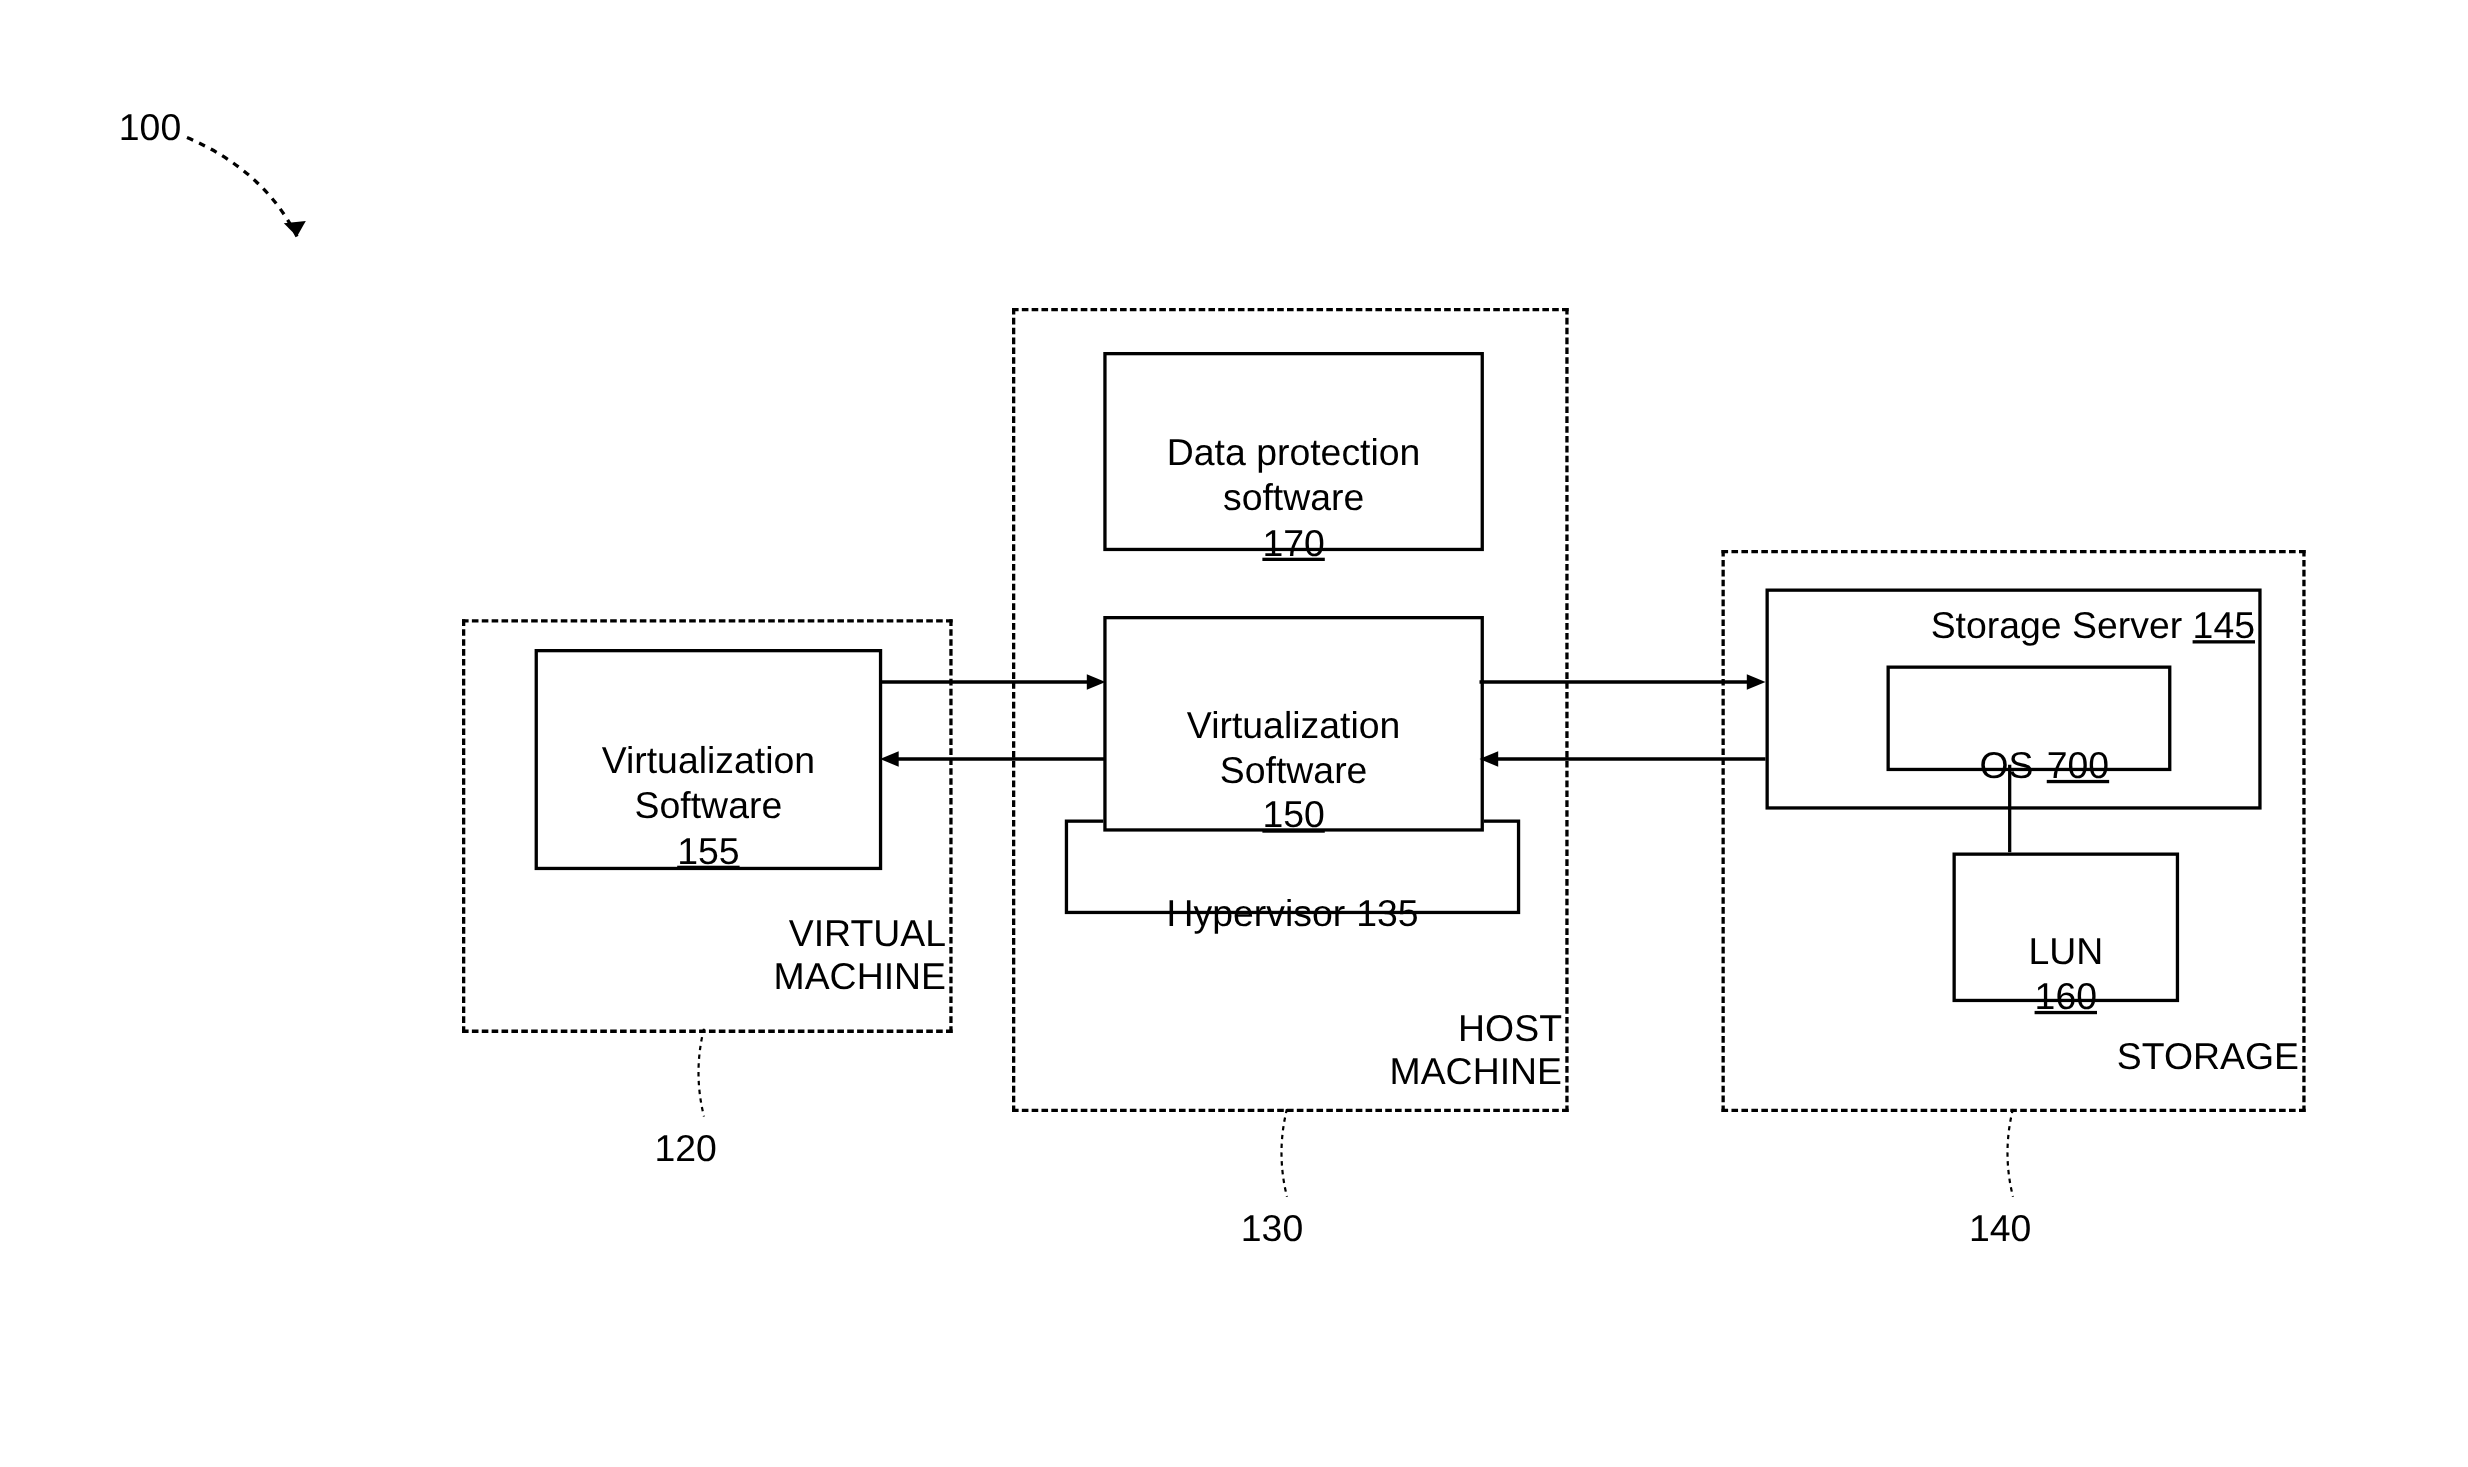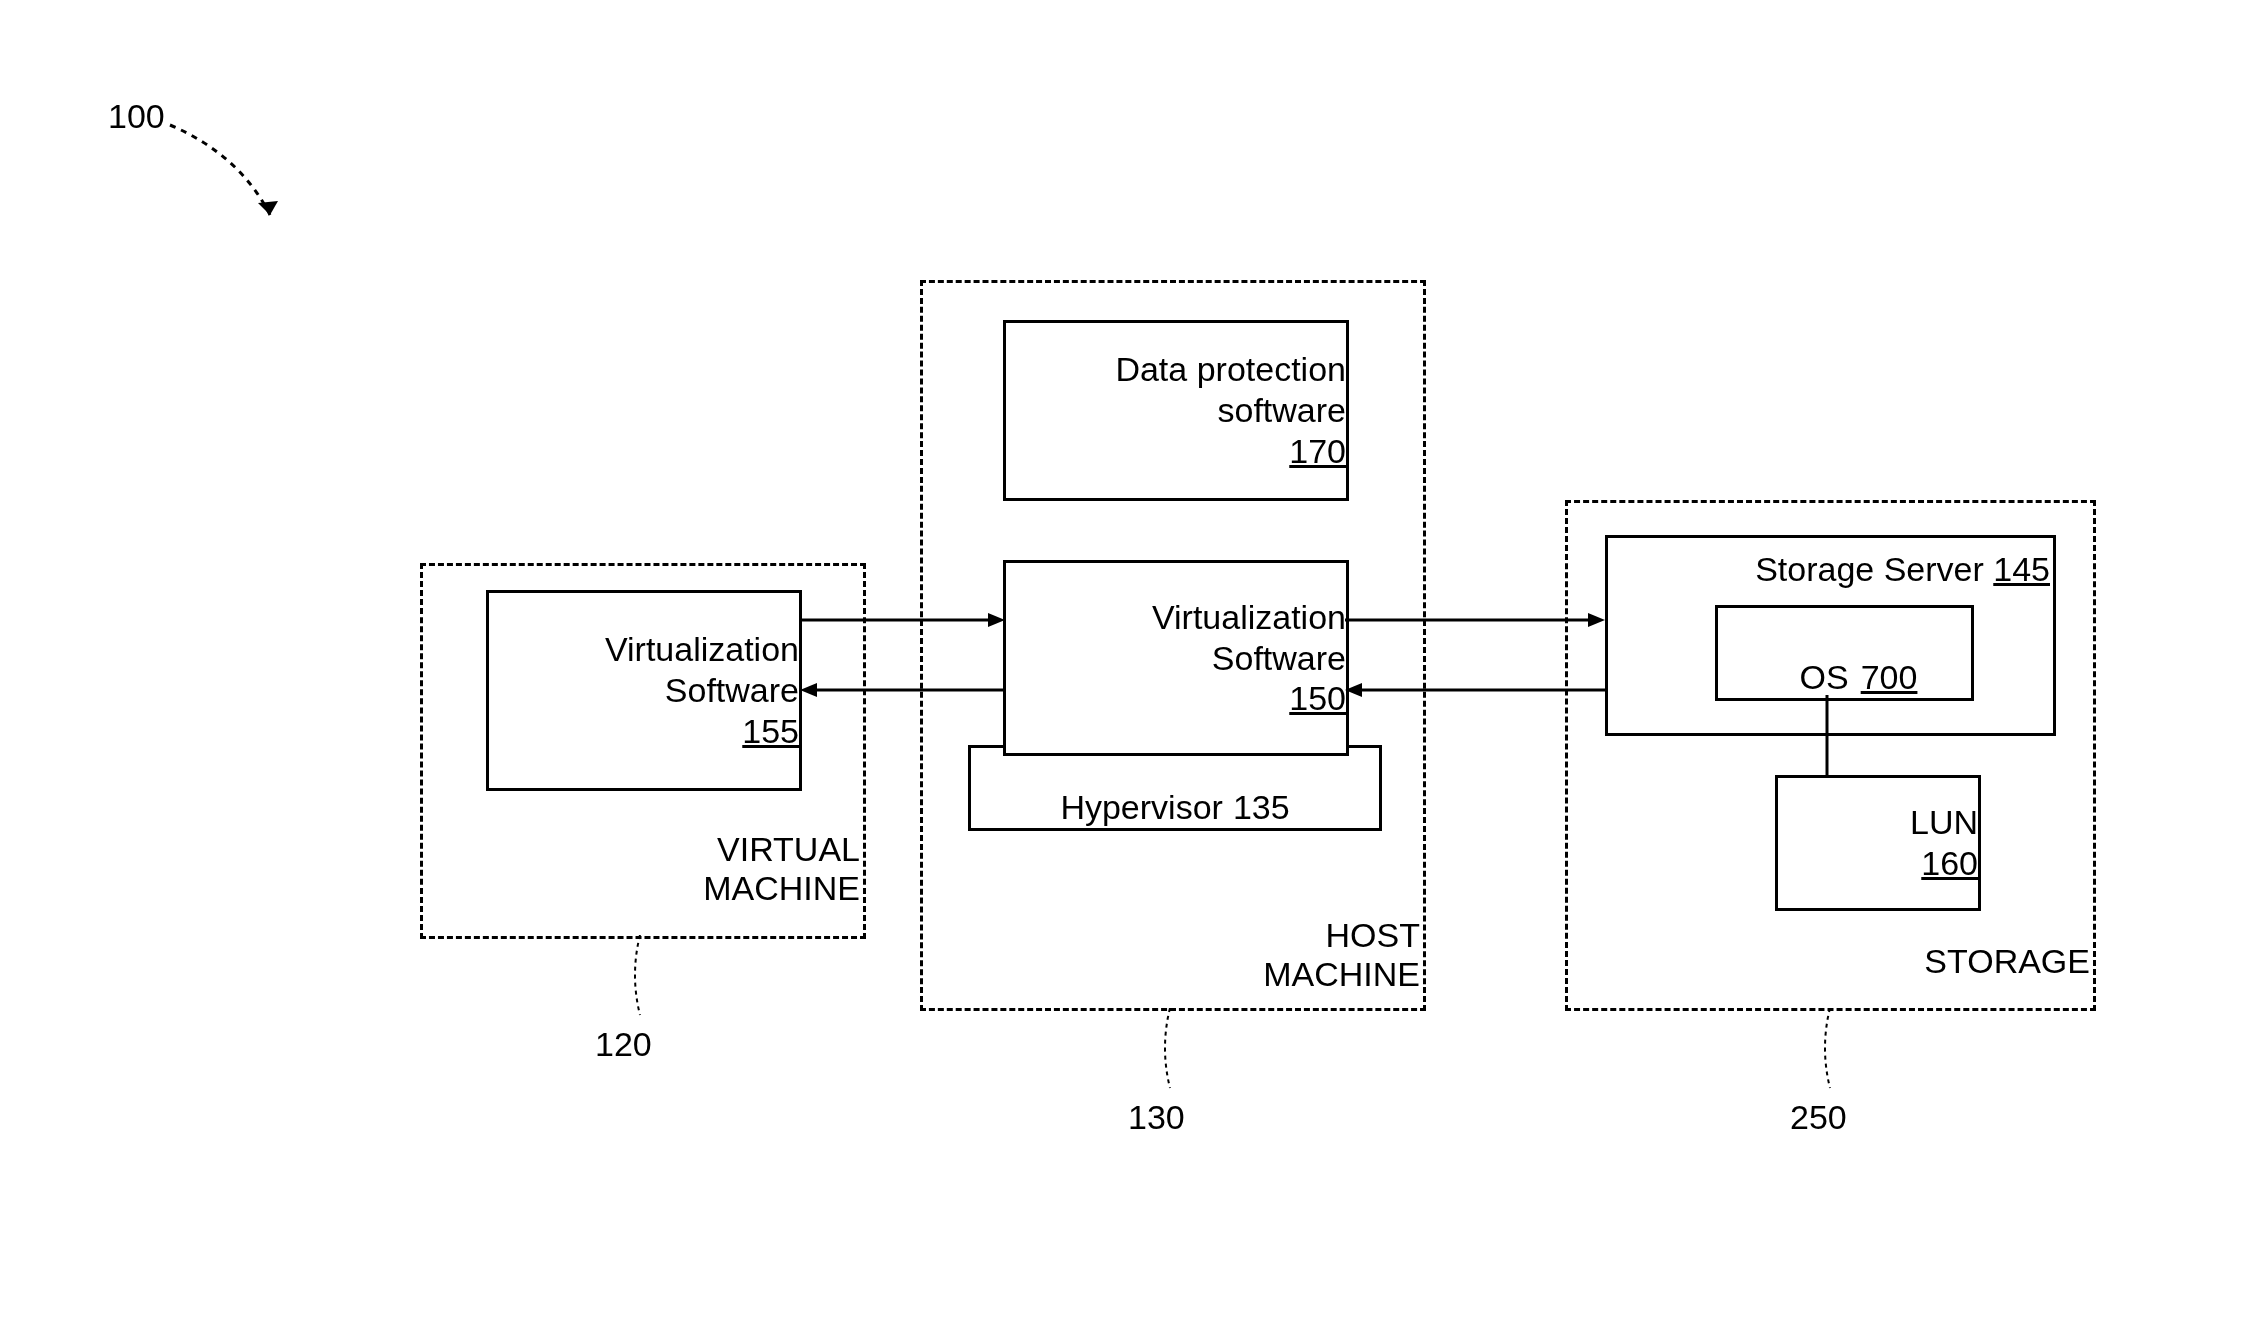--- a/index.html
+++ b/index.html
@@ -23,23 +23,24 @@
   .label {
     position: absolute;
     text-align: right;
     font-size: 34px;
   }
   .inner-text {
     font-size: 34px;
     line-height: 1.2;
     display: flex;
     flex-direction: column;
-    align-items: flex-end;
+    align-items: center;
     justify-content: center;
     height: 100%;
+    margin-top: 43px;
   }
   .u { text-decoration: underline; }
   svg.arrow { position: absolute; overflow: visible; }
   .ref-num { position:absolute; font-size:34px; }
 </style>
 </head>
 <body>
 
 <div class="ref-num" style="left:108px; top:97px;">100</div>
 <svg class="arrow" style="left:160px; top:115px; width:140px; height:120px;">
@@ -129,21 +130,21 @@
     <span class="u">160</span>
   </div>
 </div>
 <div class="label" style="left:1565px; top:942px; width:525px;">
   <span>STORAGE</span>
 </div>
 
 <svg style="position:absolute; left:1810px; top:1008px; width:40px; height:90px;">
   <path d="M20,0 Q10,40 20,80" stroke="#000" stroke-width="2" fill="none" stroke-dasharray="4,4"></path>
 </svg>
-<div class="ref-num" style="left:1790px; top:1098px;">250</div>
+<div class="ref-num" style="left:1790px; top:1098px;">140</div>
 
 <svg class="arrow" style="left:800px; top:610px; width:205px; height:20px;">
   <line x1="0" y1="10" x2="190" y2="10" stroke="#000" stroke-width="3"></line>
   <polygon points="205,10 188,3 188,17" fill="#000"></polygon>
 </svg>
 <svg class="arrow" style="left:800px; top:680px; width:205px; height:20px;">
   <line x1="15" y1="10" x2="205" y2="10" stroke="#000" stroke-width="3"></line>
   <polygon points="0,10 17,3 17,17" fill="#000"></polygon>
 </svg>
 

